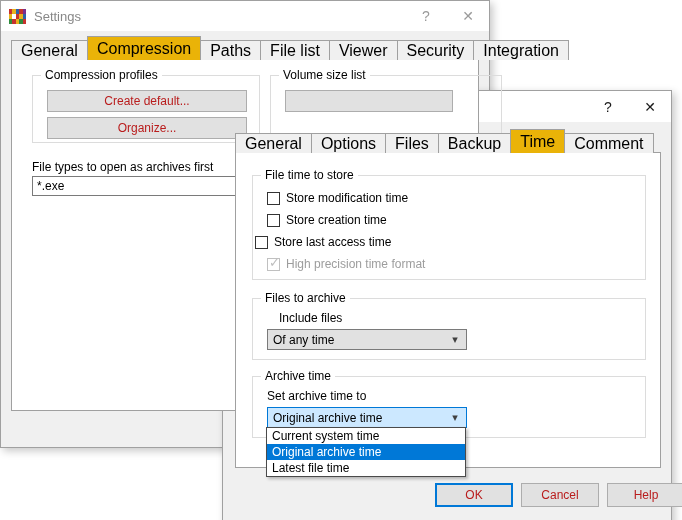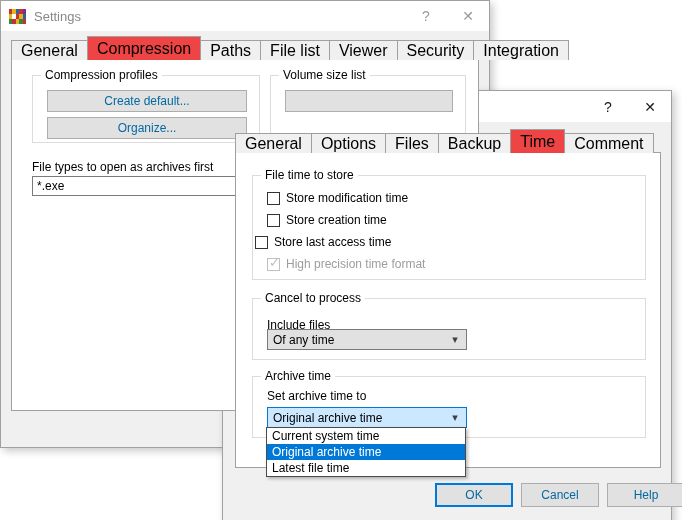--- a/index.html
+++ b/index.html
@@ -73,21 +73,21 @@
     border-bottom: none;
     background: #f0f0f0;
     font-size: 16px;
     margin-right: -1px;
     box-sizing: border-box;
     white-space: nowrap;
   }
   .tab.selected {
     height: 24px;
     line-height: 23px;
-    background: #ef4444;
+    background: #eab308;
     position: relative;
     z-index: 3;
     margin-top: -3px;
   }
   .tabpanel {
     border: 1px solid #a0a0a0;
     background: #ffffff;
     box-sizing: border-box;
     margin-top: -1px;
     position: relative;
@@ -110,21 +110,21 @@
     white-space: nowrap;
   }
 
   
   .btn {
     background: #e1e1e1;
     border: 1px solid #adadad;
     box-sizing: border-box;
     font-size: 12px;
     text-align: center;
-    color: #0369a1;
+    color: #b91c1c;
     display: flex;
     align-items: center;
     justify-content: center;
     position: absolute;
   }
   .btn.default {
     border: 2px solid #0078d7;
   }
   .textbox {
     position: absolute;
@@ -262,21 +262,21 @@
     </div>
 
     <div class="tabpanel" style="position:absolute; left:10px; top:59px; width:468px; height:352px;">
 
       <div class="group" style="left:20px; top:15px; width:228px; height:68px;">
         <span class="legend">Compression profiles</span>
         <div class="btn" style="left:14px; top:14px; width:200px; height:22px;">Create default...</div>
         <div class="btn" style="left:14px; top:41px; width:200px; height:22px;">Organize...</div>
       </div>
 
-      <div class="group" style="left:258px; top:15px; width:196px; height:68px;">
+      <div class="group" style="left:258px; top:15px; width:232px; height:68px;">
         <span class="legend">Volume size list</span>
         <div class="textbox" style="left:14px; top:14px; width:168px; height:22px; background:#e1e1e1; border-color:#adadad;"></div>
       </div>
 
       <div class="lbl" style="left:20px; top:100px;">File types to open as archives first</div>
       <div class="textbox" style="left:20px; top:116px; width:434px; height:20px;">
         <span>*.exe</span>
       </div>
 
       <div class="sunken-panel" style="left:12px; top:145px; width:444px; height:195px; border-color:#ffffff;"></div>
@@ -340,22 +340,22 @@
 
         <div class="cb-row disabled" style="left:14px; top:81px;">
           <span class="cb-box">
             <span class="cb-check">✓</span>
           </span>
           <span>High precision time format</span>
         </div>
       </div>
 
       <div class="group" style="left:16px; top:145px; width:394px; height:62px;">
-        <span class="legend">Cancel to process</span>
-        <div class="lbl" style="left:14px; top:12px;margin-top:7px;">Include files</div>
+        <span class="legend">Files to archive</span>
+        <div class="lbl" style="left:26px; top:12px;">Include files</div>
         <div class="combo" style="left:14px; top:30px; width:200px; height:21px;">
           <span class="combo-val">Of any time</span>
           <span class="combo-arrow">▾</span>
         </div>
       </div>
 
       <div class="group" style="left:16px; top:223px; width:394px; height:62px;">
         <span class="legend">Archive time</span>
         <div class="lbl" style="left:14px; top:12px;">Set archive time to</div>
         <div class="combo focused" style="left:14px; top:30px; width:200px; height:21px;">

